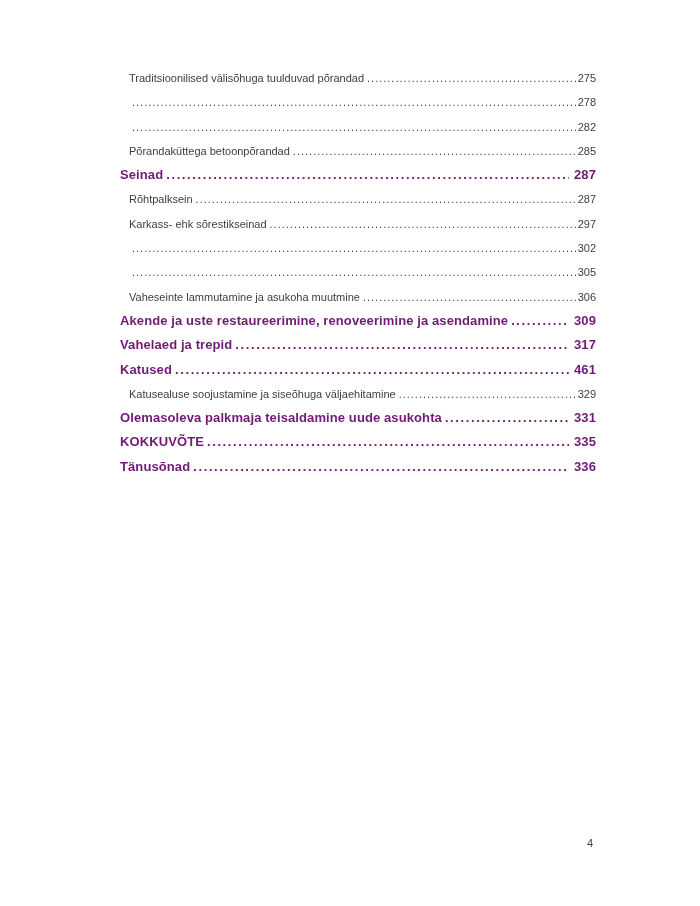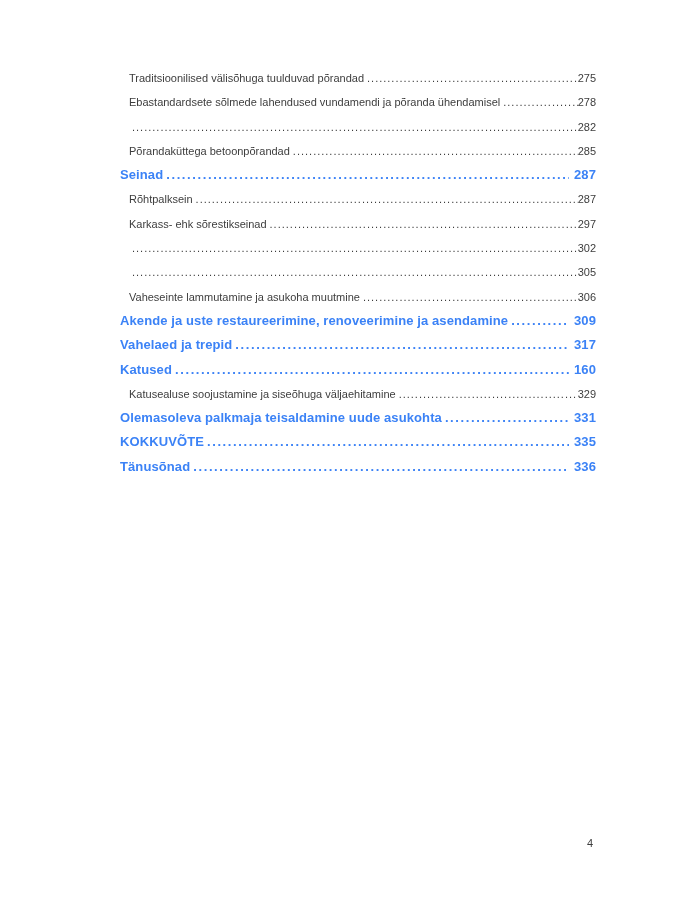--- a/index.html
+++ b/index.html
@@ -29,21 +29,21 @@
     white-space: nowrap;
   }
   .toc-row.level-2 {
     padding-left: 9px;
     font-size: 11px;
     color: #3d3d3d;
     font-weight: 400;
   }
   .toc-row.level-1 {
     font-size: 13px;
-    color: #3b82f6;
+    color: #701a75;
     font-weight: 700;
     letter-spacing: 0.1px;
     justify-content: flex-end;
   }
   .toc-label {
     flex: 0 0 auto;
   }
   .toc-dots {
     flex: 1 1 auto;
     overflow: hidden;
@@ -71,21 +71,20 @@
 <body>
 
 <div class="page">
   <div class="toc" id="toc">
       <div class="toc-row level-2">
     <span class="toc-label">Traditsioonilised välisõhuga tuulduvad põrandad</span>
     <span class="toc-dots">........................................................................................................................................................................................................</span>
     <span class="toc-page">275</span>
   </div>
       <div class="toc-row level-2">
-    <span class="toc-label">Ebastandardsete sõlmede lahendused vundamendi ja põranda ühendamisel</span>
     <span class="toc-dots">........................................................................................................................................................................................................</span>
     <span class="toc-page">278</span>
   </div>
       <div class="toc-row level-2">
     <span class="toc-dots">........................................................................................................................................................................................................</span>
     <span class="toc-page">282</span>
   </div>
       <div class="toc-row level-2">
     <span class="toc-label">Põrandaküttega betoonpõrandad</span>
     <span class="toc-dots">........................................................................................................................................................................................................</span>
@@ -125,21 +124,21 @@
     <span class="toc-page">309</span>
   </div>
       <div class="toc-row level-1">
     <span class="toc-label">Vahelaed ja trepid</span>
     <span class="toc-dots">........................................................................................................................................................................................................</span>
     <span class="toc-page">317</span>
   </div>
       <div class="toc-row level-1">
     <span class="toc-label">Katused</span>
     <span class="toc-dots">........................................................................................................................................................................................................</span>
-    <span class="toc-page">160</span>
+    <span class="toc-page">461</span>
   </div>
       <div class="toc-row level-2">
     <span class="toc-label">Katusealuse soojustamine ja siseõhuga väljaehitamine</span>
     <span class="toc-dots">........................................................................................................................................................................................................</span>
     <span class="toc-page">329</span>
   </div>
       <div class="toc-row level-1">
     <span class="toc-label">Olemasoleva palkmaja teisaldamine uude asukohta</span>
     <span class="toc-dots">........................................................................................................................................................................................................</span>
     <span class="toc-page">331</span>

